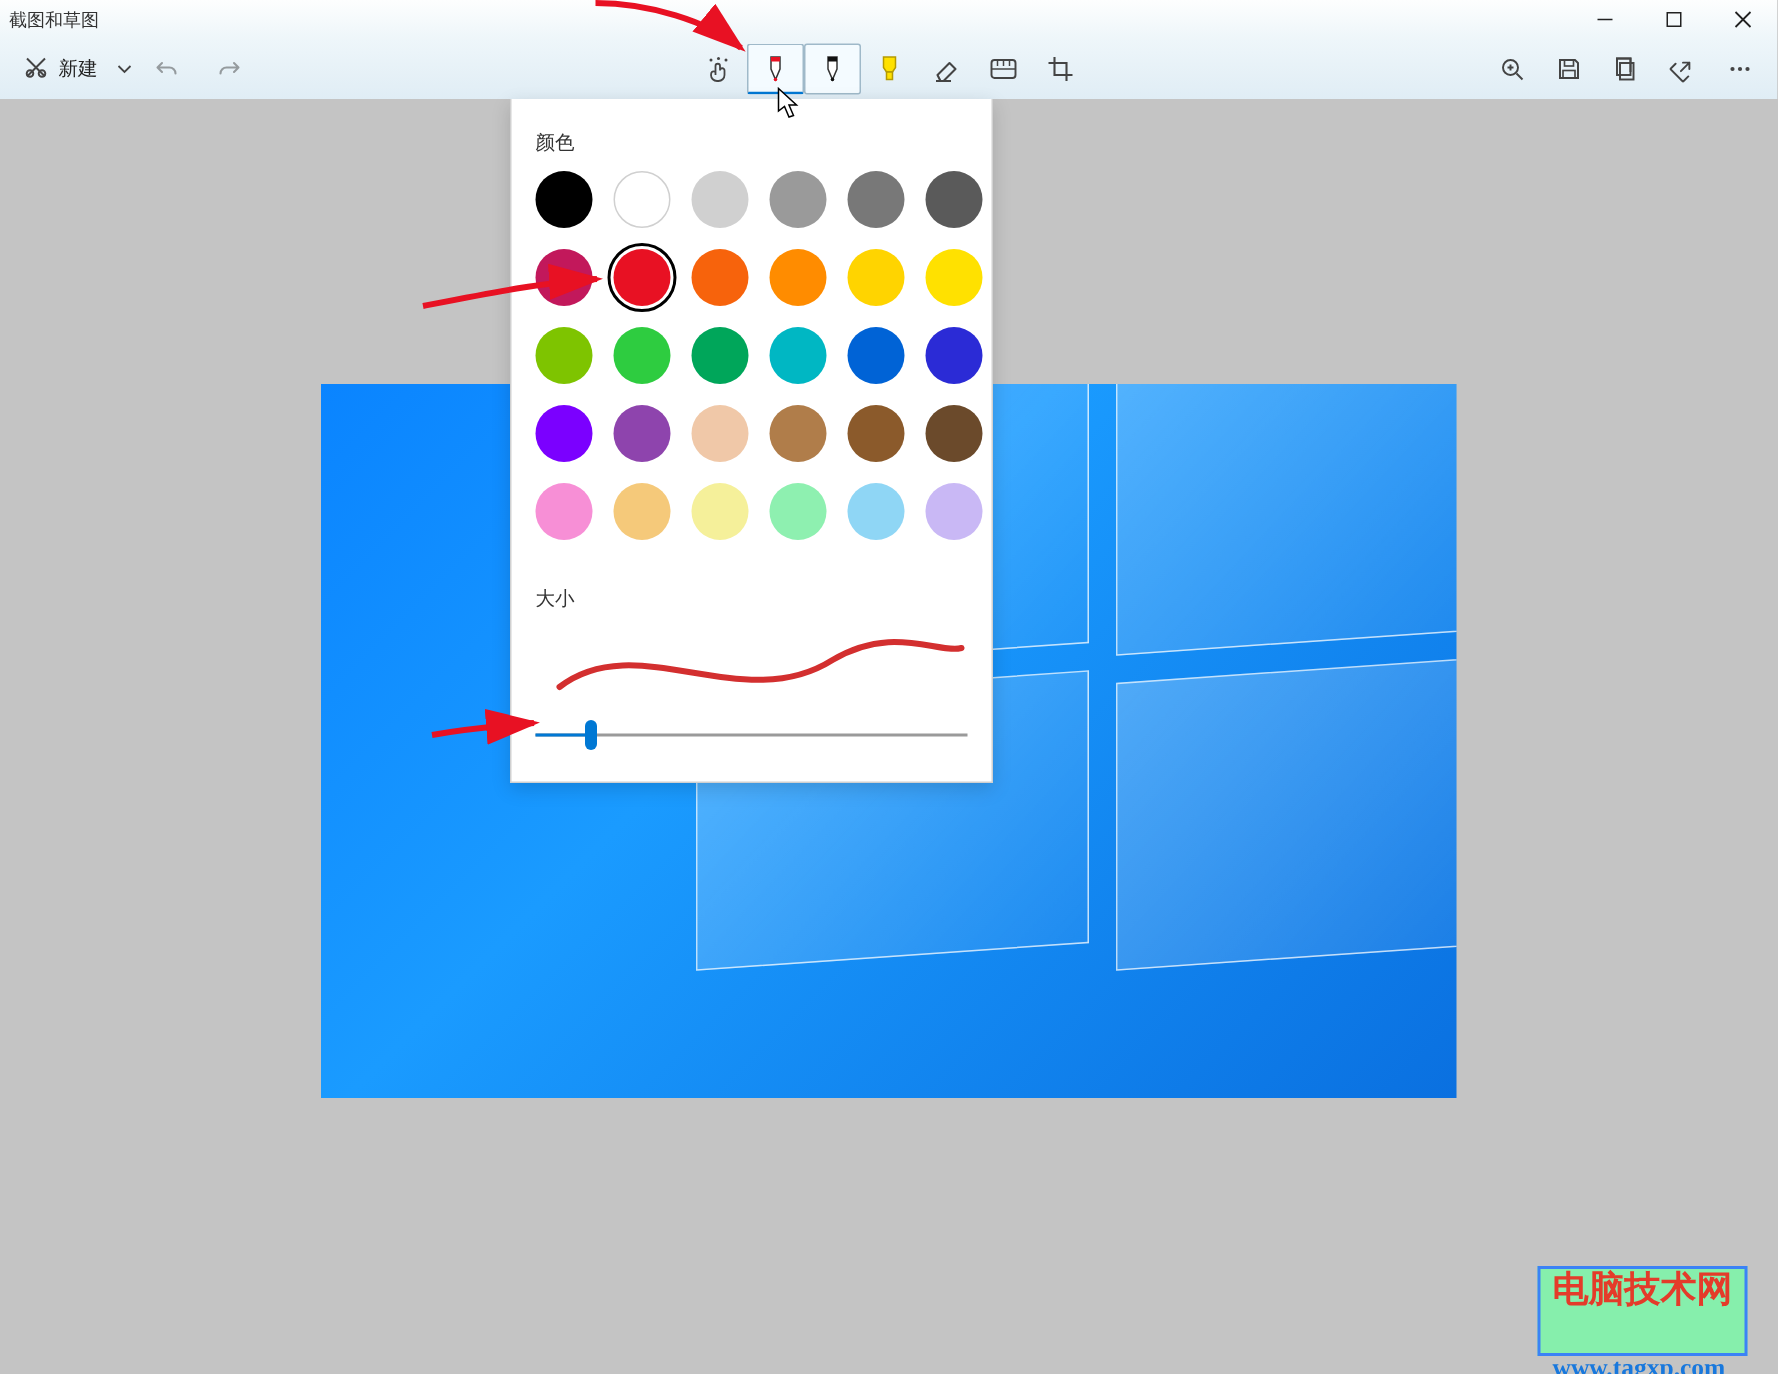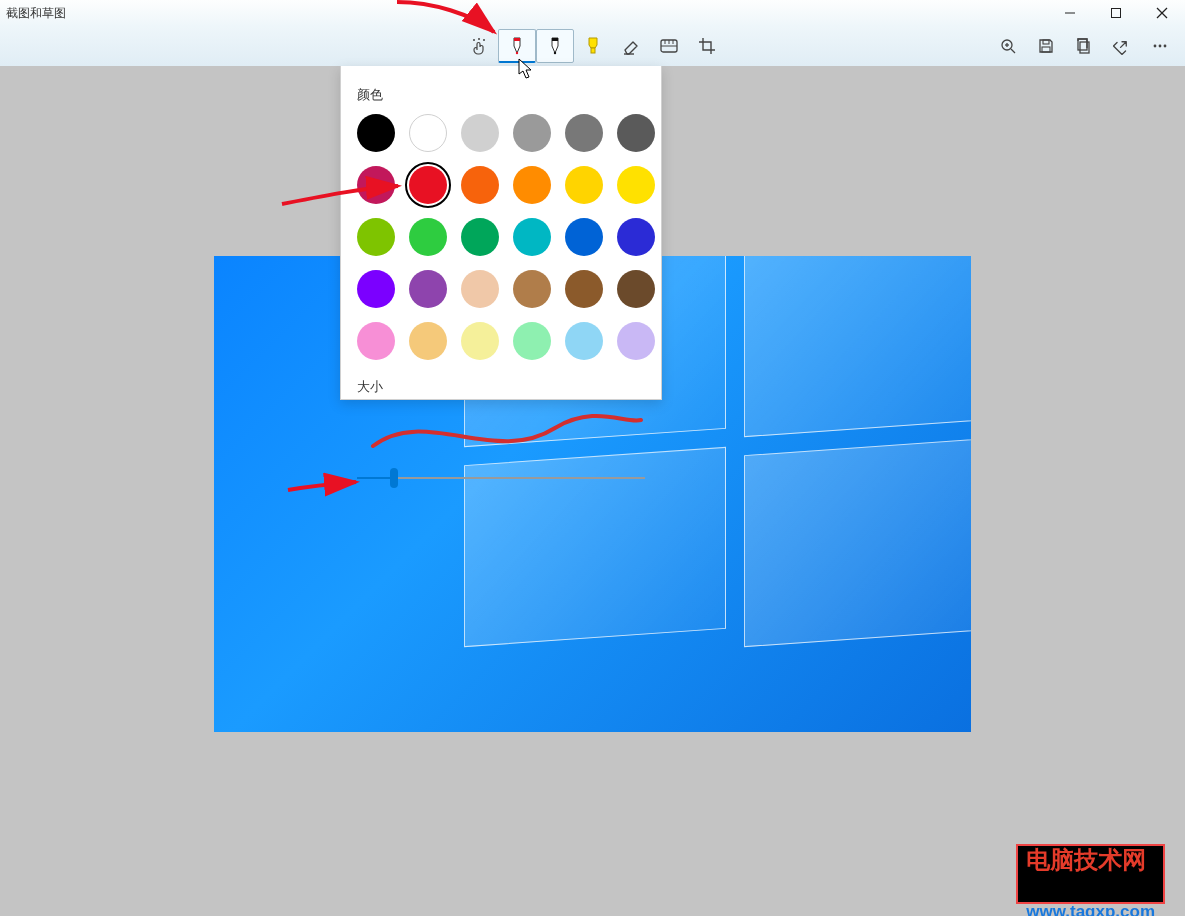--- a/index.html
+++ b/index.html
@@ -15,34 +15,34 @@
   .btn{height:34px;min-width:38px;display:flex;align-items:center;justify-content:center;border:1px solid transparent;border-radius:2px;box-sizing:border-box;}
   .btn.sel{border:1px solid #9fb9c9;background:#f4fbff;}
   .btn.selactive{border:1px solid #9fb9c9;background:#f4fbff;border-bottom:2px solid #0078d4;}
   .newbtn{display:flex;align-items:center;gap:6px;padding:0 8px;}
   .newbtn span{font-size:13px;color:#222;}
   .chev{width:10px;height:34px;display:flex;align-items:center;justify-content:center;}
   .canvas-area{position:absolute;left:0;top:66px;right:0;bottom:0;background:#c4c4c4;}
   .image-holder{position:absolute;left:214px;top:190px;width:757px;height:476px;background:linear-gradient(135deg,#0a84ff 0%,#1a9bff 40%,#0a70e0 100%);overflow:hidden;}
   .winlogo{position:absolute;left:210px;top:-30px;width:600px;height:420px;}
   .winlogo .pane{position:absolute;border:1px solid rgba(255,255,255,0.7);background:linear-gradient(135deg,rgba(255,255,255,0.25),rgba(255,255,255,0.05));}
-  .popup{position:absolute;left:340px;top:66px;width:322px;height:334px;background:#fff;border:1px solid #d0d0d0;border-top:none;box-shadow:0 4px 12px rgba(0,0,0,0.15);box-sizing:border-box;padding:14px 14px 10px 14px;}
+  .popup{position:absolute;left:340px;top:66px;width:322px;height:456px;background:#fff;border:1px solid #d0d0d0;border-top:none;box-shadow:0 4px 12px rgba(0,0,0,0.15);box-sizing:border-box;padding:14px 14px 10px 14px;}
   .popup .section-label{font-size:13px;color:#333;margin:6px 0 10px 2px;}
   .swatches{display:grid;grid-template-columns:repeat(6,38px);grid-auto-rows:38px;gap:14px 14px;justify-content:start;margin-left:2px;}
   .sw{width:38px;height:38px;border-radius:50%;box-sizing:border-box;}
   .sw.white{border:1px solid #d0d0d0;}
   .sw.selected{outline:2px solid #000;outline-offset:2px;}
   .size-prev{height:54px;position:relative;margin-top:4px;}
   .slider-wrap{position:relative;height:28px;margin:4px 2px 0 2px;}
   .slider-track-full{position:absolute;left:0;right:0;top:13px;height:2px;background:#9a9a9a;}
   .slider-track-fill{position:absolute;left:0;top:13px;height:2px;background:#0078d4;}
   .slider-thumb{position:absolute;top:4px;width:8px;height:20px;border-radius:4px;background:#0078d4;}
   .arrow{position:absolute;pointer-events:none;}
   .watermark{position:absolute;right:20px;bottom:12px;display:flex;align-items:stretch;height:60px;}
-  .wm-left{background:#000000;border:2px solid #ef4444;padding:1px 8px 2px 8px;}
+  .wm-left{background:#86efac;border:2px solid #3b82f6;padding:1px 8px 2px 8px;font-family:Liberation Serif, serif;}
   .wm-left .t1{color:#e43b2a;font-weight:700;font-size:24px;line-height:1.1;}
   .wm-left .t2{color:#1878dd;font-weight:700;font-size:17px;line-height:1.1;margin-top:30px;}
   .wm-right{background:#1f8fe8;color:#fff;font-weight:800;font-size:30px;display:flex;align-items:center;padding:0 12px;border-radius:0 12px 12px 0;margin-left:-2px;}
   .cursor{position:absolute;left:518px;top:58px;pointer-events:none;}
 </style>
 </head>
 <body>
 
 <div class="titlebar">
   <div class="title">截图和草图</div>
@@ -60,20 +60,47 @@
     <div class="winbtn">
       <svg width="12" height="12">
           <line x1="1" y1="1" x2="11" y2="11" stroke="#222" stroke-width="1.2"></line>
           <line x1="11" y1="1" x2="1" y2="11" stroke="#222" stroke-width="1.2"></line>
         </svg>
     </div>
   </div>
 </div>
 
 <div class="toolbar">
+  <div class="tb-left">
+    <div class="btn newbtn">
+      <span>
+        <svg width="18" height="18" viewBox="0 0 18 18">
+            <circle cx="5" cy="13" r="2.2" fill="none" stroke="#444" stroke-width="1.3"></circle>
+            <circle cx="13" cy="13" r="2.2" fill="none" stroke="#444" stroke-width="1.3"></circle>
+            <path d="M3 3 L15 15 M15 3 L3 15" stroke="#444" stroke-width="1.3" fill="none"></path>
+          </svg>
+      </span>
+      <span>新建</span>
+    </div>
+    <div class="chev">
+      <svg width="10" height="10">
+          <path d="M1 3 L5 7 L9 3" fill="none" stroke="#444" stroke-width="1.2"></path>
+        </svg>
+    </div>
+    <div class="btn" style="opacity:.45">
+      <svg width="18" height="18" viewBox="0 0 18 18">
+          <path d="M6 5 L3 8 L6 11 M3 8 H11 A4 4 0 0 1 15 12" fill="none" stroke="#333" stroke-width="1.4" stroke-linecap="round" stroke-linejoin="round"></path>
+        </svg>
+    </div>
+    <div class="btn" style="opacity:.45">
+      <svg width="18" height="18" viewBox="0 0 18 18">
+          <path d="M12 5 L15 8 L12 11 M15 8 H7 A4 4 0 0 0 3 12" fill="none" stroke="#333" stroke-width="1.4" stroke-linecap="round" stroke-linejoin="round"></path>
+        </svg>
+    </div>
+  </div>
 
   <div class="tb-center">
     <div class="btn">
       <svg width="20" height="20" viewBox="0 0 20 20">
           <path d="M8 14 V8 a1.5 1.5 0 0 1 3 0 V11 a1.5 1.5 0 0 1 3 0 V14 a4 4 0 0 1 -4 4 h-1 a4 4 0 0 1 -4 -4 C5 12 6 11 8 12" fill="none" stroke="#444" stroke-width="1.2"></path>
           <circle cx="5" cy="4" r="1" fill="#444"></circle>
           <circle cx="10" cy="3" r="1" fill="#444"></circle>
           <circle cx="15" cy="4" r="1" fill="#444"></circle>
         </svg>
     </div>
@@ -195,21 +222,21 @@
       <div class="sw" style="background: rgb(176, 125, 74);"></div>
       <div class="sw" style="background: rgb(139, 90, 43);"></div>
       <div class="sw" style="background: rgb(107, 74, 43);"></div>
       <div class="sw" style="background: rgb(247, 143, 214);"></div>
       <div class="sw" style="background: rgb(245, 201, 122);"></div>
       <div class="sw" style="background: rgb(245, 240, 154);"></div>
       <div class="sw" style="background: rgb(142, 240, 176);"></div>
       <div class="sw" style="background: rgb(143, 214, 245);"></div>
       <div class="sw" style="background: rgb(201, 184, 245);"></div>
     </div>
-  <div class="section-label" style="margin-top:18px;">大小</div>
+  <div class="section-label" style="margin-top:30px;">大小</div>
   <div class="size-prev">
     <svg width="296" height="54" viewBox="0 0 296 54">
       <path d="M18 40 C 70 0, 140 60, 200 22 C 240 -2, 270 18, 286 14" fill="none" stroke="#d32f2f" stroke-width="4" stroke-linecap="round"></path>
     </svg>
   </div>
   <div class="slider-wrap">
     <div class="slider-track-full"></div>
     <div class="slider-track-fill" id="slfill" style="width: 13%;"></div>
     <div class="slider-thumb" id="slthumb" style="left: calc(13% - 4px);"></div>
   </div>

